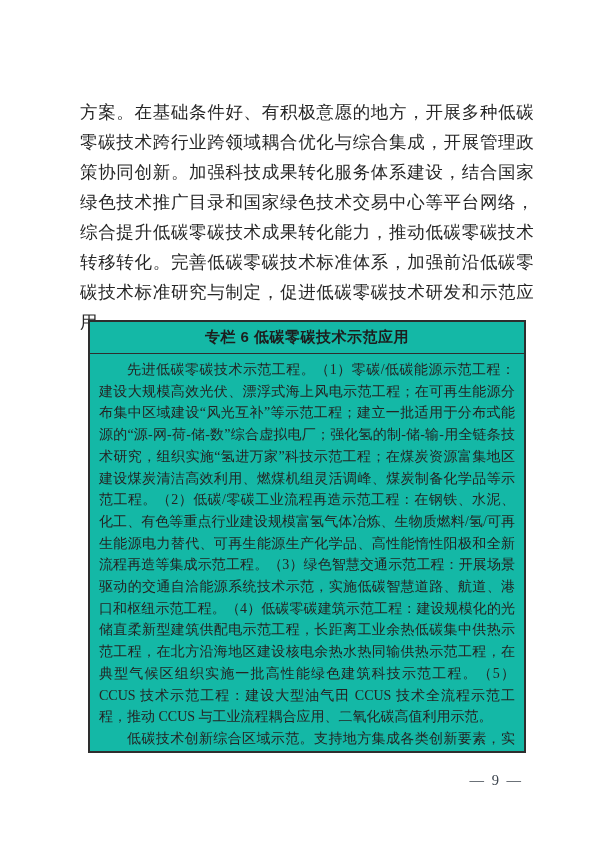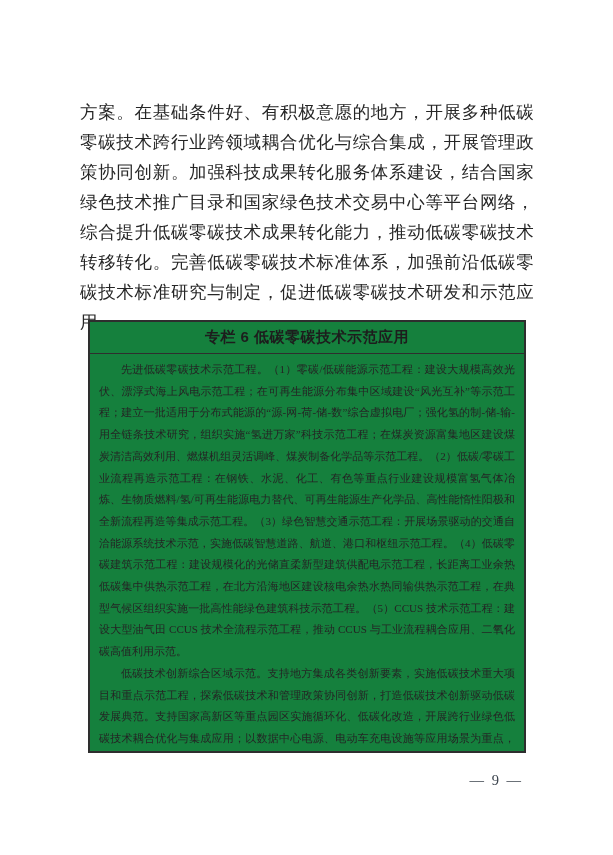--- a/index.html
+++ b/index.html
@@ -29,38 +29,38 @@
     letter-spacing: 0.2px;
   }
   .callout-box {
     position: absolute;
     left: 88px;
     top: 320px;
     width: 438px;
     height: 433px;
     border: 2px solid #2e2e2e;
     box-sizing: border-box;
-    background: #15803d;
+    background: #14b8a6;
   }
   .callout-header {
     height: 31px;
     line-height: 30px;
     text-align: center;
     font-weight: bold;
     font-size: 15px;
     color: #1d1d1d;
     border-bottom: 1.5px solid #2e2e2e;
     font-family: "Liberation Sans", "DejaVu Sans", sans-serif;
     letter-spacing: 0.5px;
   }
   .callout-body {
     padding: 5px 9px 0 9px;
     height: 393px;
     overflow: hidden;
-    font-size: 11px;
+    font-size: 14px;
     line-height: 21.7px;
     text-align: justify;
     text-justify: inter-ideograph;
     color: #242424;
   }
   .callout-body p {
     margin: 0;
     text-indent: 2em;
   }
   .page-number {

